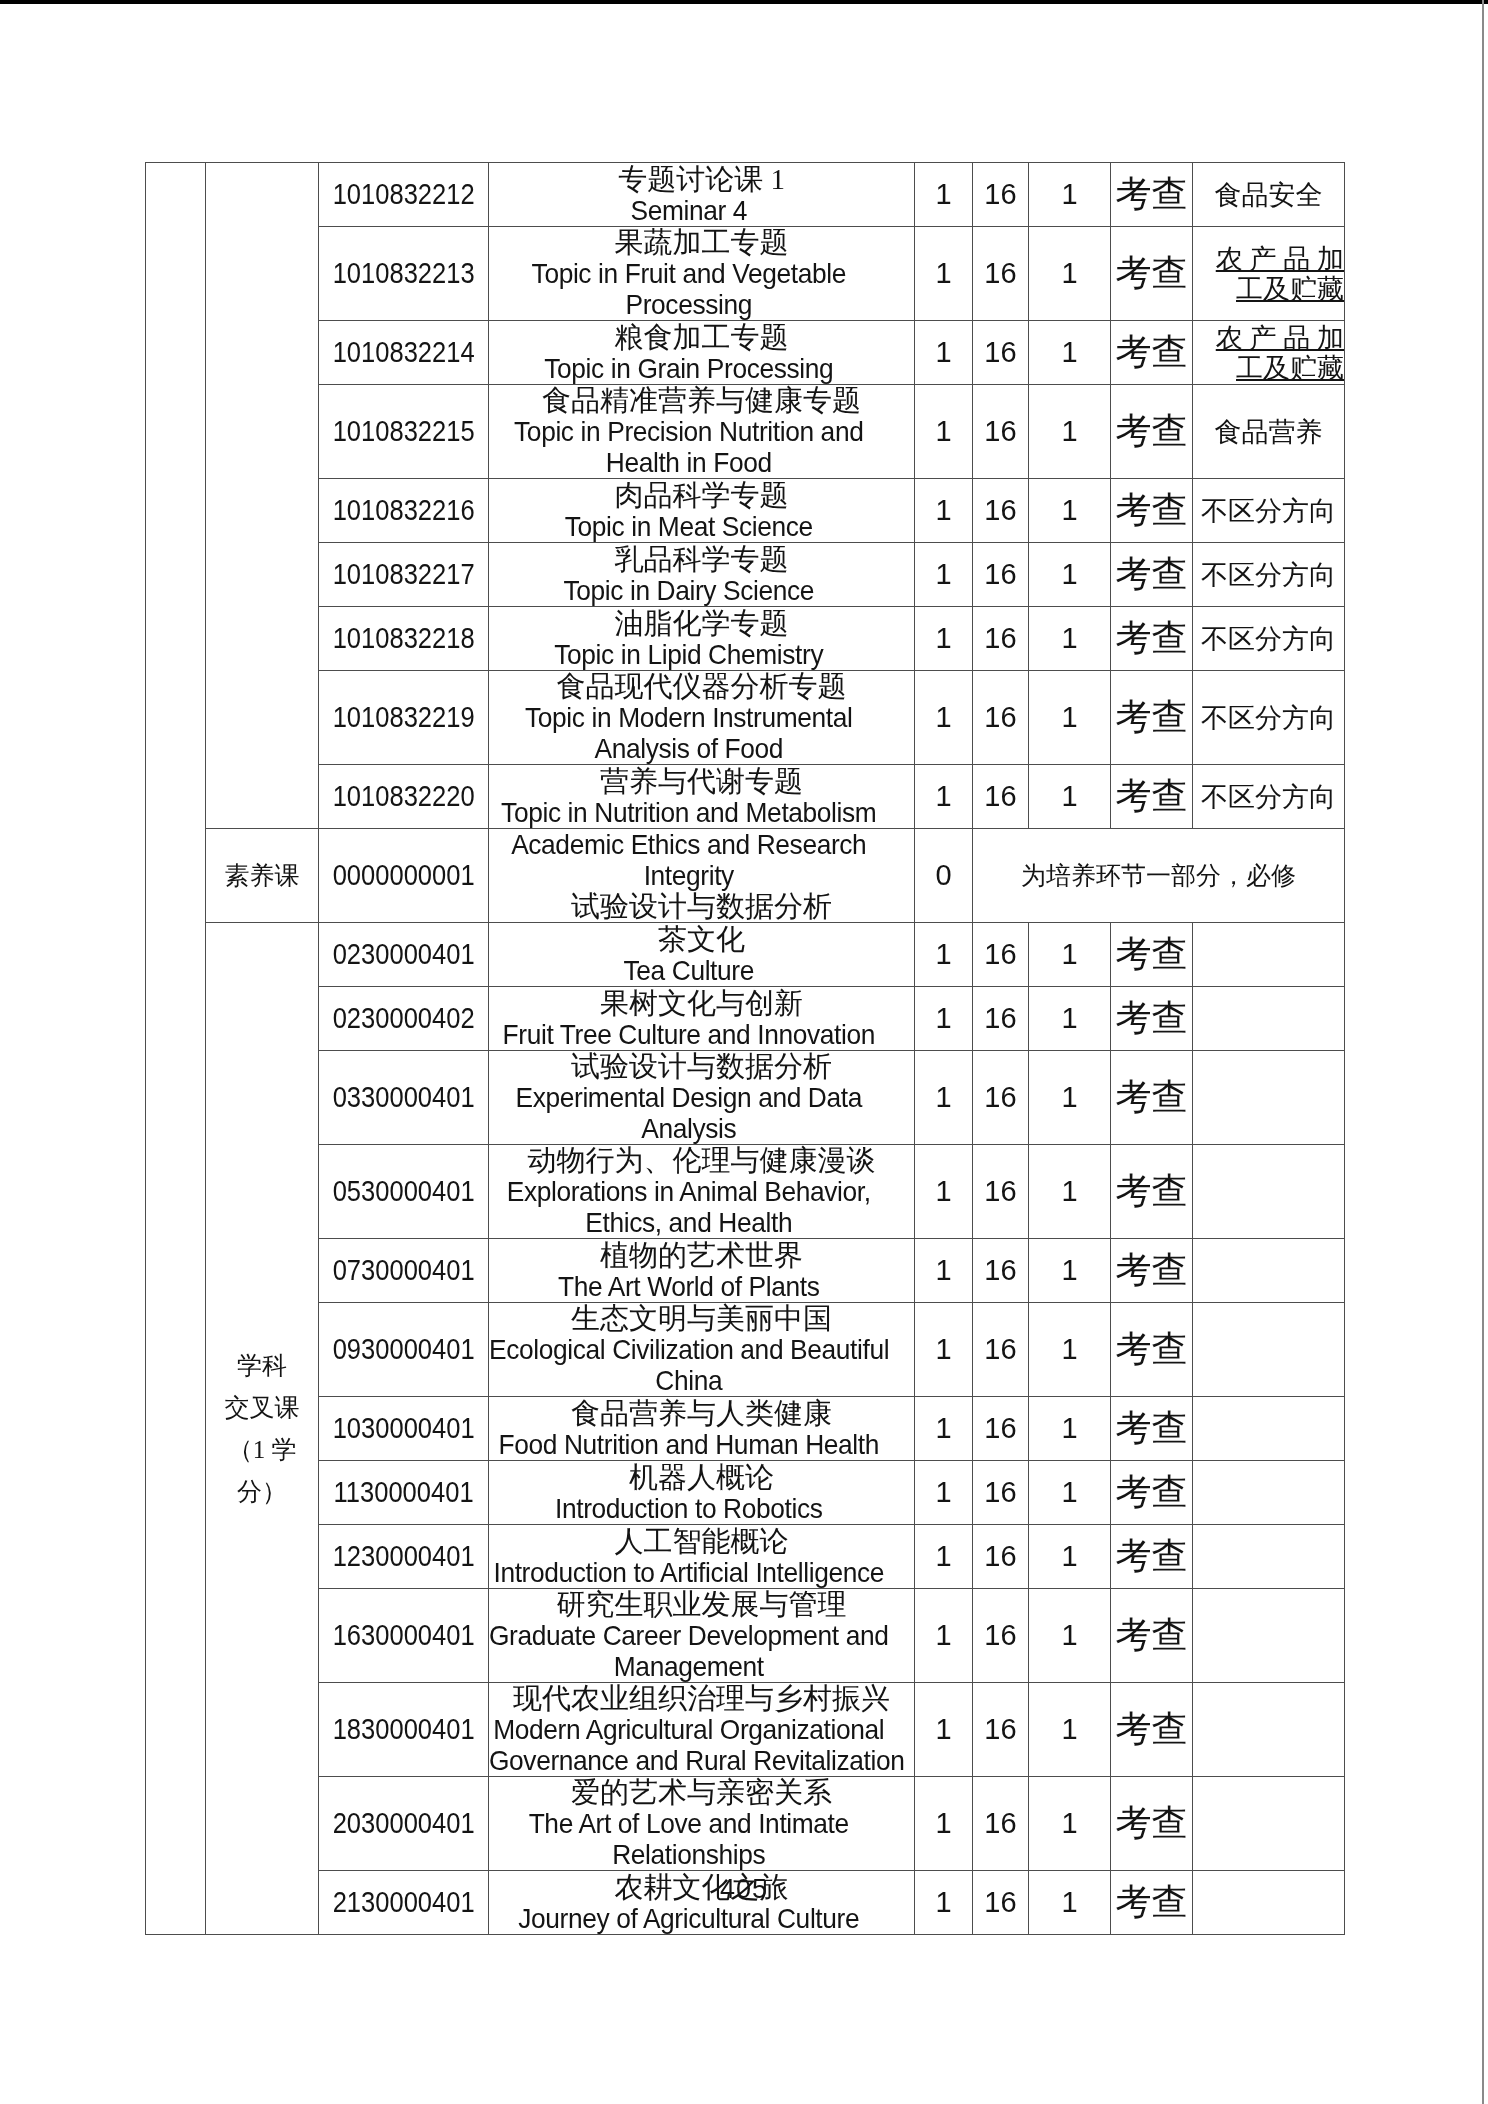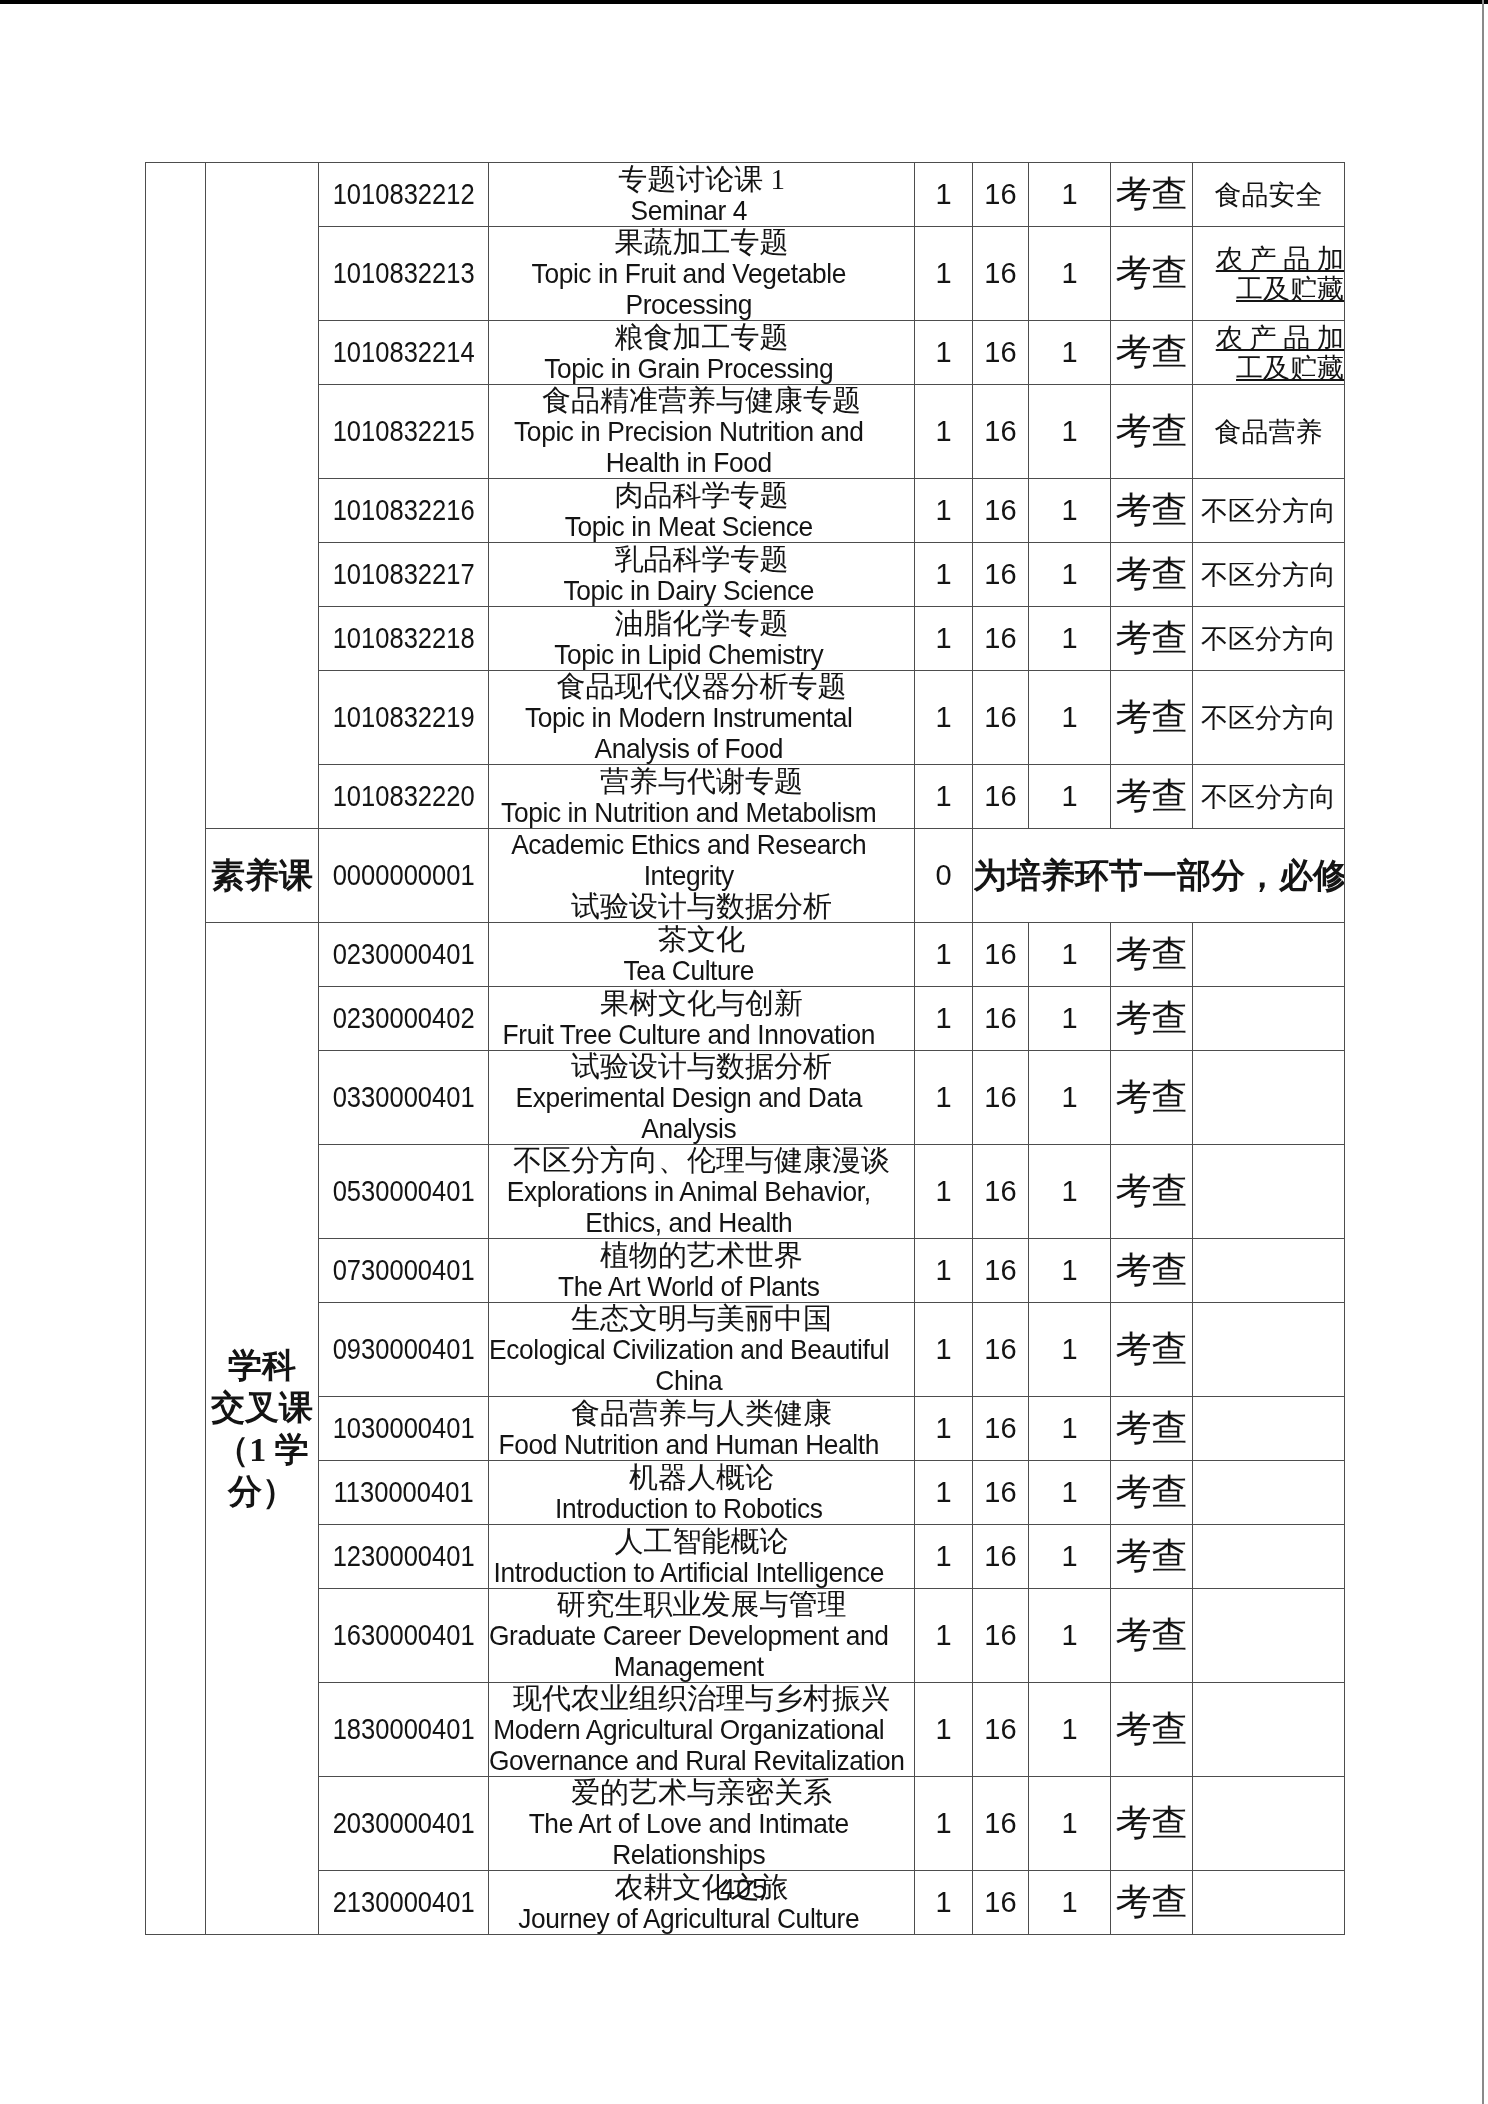--- a/index.html
+++ b/index.html
@@ -23,21 +23,21 @@
   .zh { font-family:"Liberation Serif","DejaVu Serif",serif; font-size:29px; line-height:31px; white-space:nowrap; }
   .en { font-size:28px; line-height:31px; letter-spacing:-0.4px; white-space:nowrap;
         transform:scaleX(.94); transform-origin:0 50%; }
   .cell-name { text-align:left; padding:2px 4px 2px 13px; }
   .cell-code span { font-size:29px; display:inline-block; transform:scaleX(.88); white-space:nowrap; }
   .num { font-size:29px; }
   .cell-assess .zh { font-size:36px; }
   .cell-note { padding:0 8px; }
   .cell-note .zh { font-size:27px; line-height:30px; }
   .cell-note .note-left { text-align:right;text-decoration:underline; }
-  .cell-cat .zh, .cell-merged .zh { font-size:34px;font-weight:bold; }
+  .cell-cat .zh, .cell-merged .zh { font-size:25px; }
   .cell-cat .zh { line-height:42px; }
   .page-num { position:absolute; top:1874px; left:0; width:1488px; text-align:center; font-size:27px; letter-spacing:1px; }
 </style>
 </head>
 <body>
 
 <div class="scan-top"></div>
 <div class="scan-right"></div>
 
 <table class="course">
@@ -264,21 +264,21 @@
         <td class="num">16</td>
         <td class="num">1</td>
         <td class="cell-assess">
           <div class="zh">考查</div>
         </td>
         <td class="cell-note"></td>
       </tr>
       <tr style="height: 91px;">
         <td class="cell-code"><span>0530000401</span></td>
         <td class="cell-name">
-          <div class="zh">不区分方向、伦理与健康漫谈</div>
+          <div class="zh">动物行为、伦理与健康漫谈</div>
           <div class="en">Explorations in Animal Behavior,</div>
           <div class="en">Ethics, and Health</div>
         </td>
         <td class="num">1</td>
         <td class="num">16</td>
         <td class="num">1</td>
         <td class="cell-assess">
           <div class="zh">考查</div>
         </td>
         <td class="cell-note"></td>

